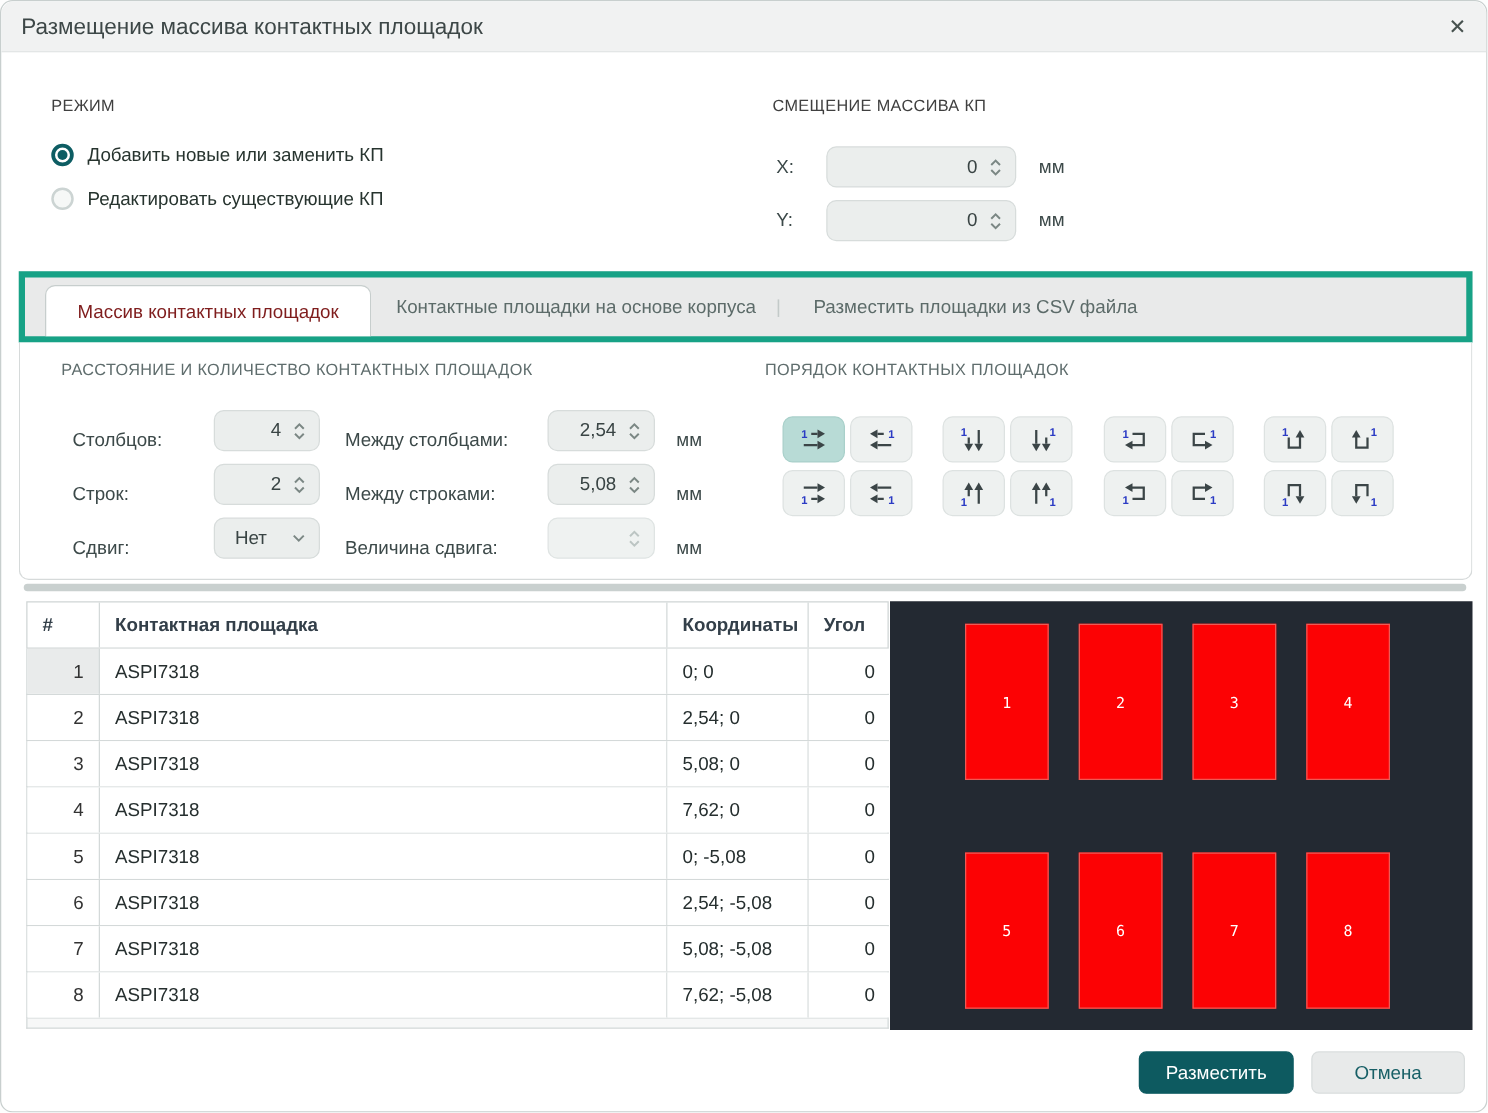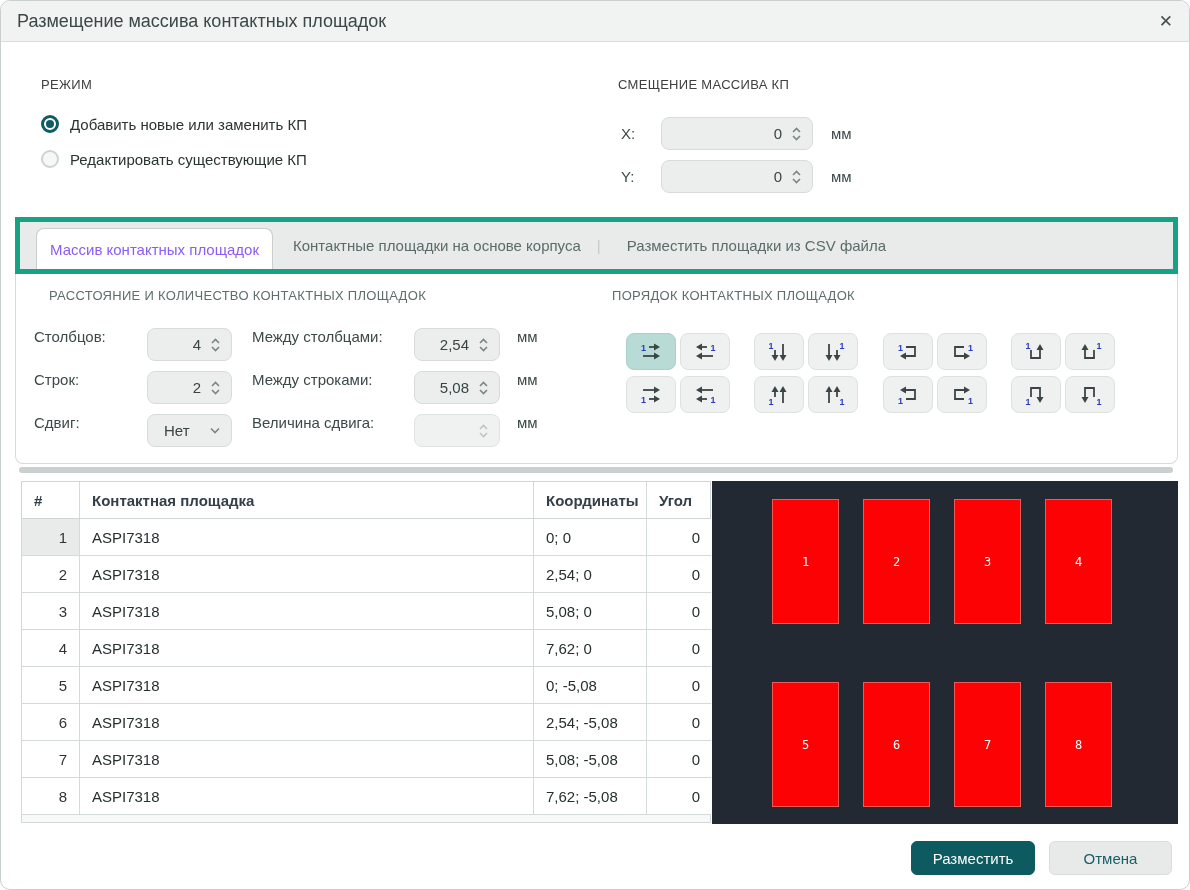--- a/index.html
+++ b/index.html
@@ -32,30 +32,30 @@
         height:33px;box-sizing:border-box;padding:0 10px;cursor:pointer;}
   .spin .val{flex:1;text-align:right;font-size:15px;color:#394444;padding-right:9px;white-space:nowrap;}
   .spin.dd .val{text-align:left;padding-left:6px;}
   .spin.disabled{background:#eff2f1;border-color:#dfe4e3;}
   .spin.disabled svg path{stroke:#bcc5c3;}
   
   .tabs-highlight{position:absolute;left:14px;top:216px;width:1163px;height:57px;box-sizing:border-box;
                   border:5px solid #17a286;background:#e9eaea;}
   .tabstrip{position:relative;display:flex;align-items:center;height:100%;padding-left:16px;}
   .tab-active{align-self:flex-end;height:41px;background:#fff;border:1px solid #c7cecd;border-bottom:none;
-              border-radius:8px 8px 0 0;display:flex;align-items:center;padding:0 13px;font-size:15px;color:#8b5cf6;box-sizing:border-box;cursor:pointer;}
+              border-radius:8px 8px 0 0;display:flex;align-items:center;padding:0 25px;font-size:15px;color:#7f1d1d;box-sizing:border-box;cursor:pointer;}
   .tab-inactive{font-size:15px;color:#5c6b69;margin-left:20px;cursor:pointer;white-space:nowrap;}
   .tab-sep{color:#c3cac9;margin:0 6px 0 16px;font-size:15px;}
   
   .tab-panel{position:absolute;left:14px;top:273px;width:1163px;height:190px;box-sizing:border-box;background:#fff;
              border:1px solid #d6dada;border-top:none;border-radius:0 0 8px 8px;}
   .panel-label{position:absolute;font-size:13px;color:#5f6d6d;letter-spacing:.3px;}
   .spacing-label{left:33px;top:14px;}
   .order-label{left:596px;top:14px;}
-  .sprow{position:absolute;left:18px;display:flex;align-items:flex-start;height:33px;}
+  .sprow{position:absolute;left:42px;display:flex;align-items:flex-end;height:33px;}
   .sprow .l1{width:113px;font-size:15px;color:#3c4949;}
   .sprow .l2{width:162px;margin-left:20px;font-size:15px;color:#3c4949;}
   .sprow .unit{margin-left:17px;font-size:15px;color:#3c4949;}
   .hscroll{position:absolute;left:18px;top:466px;width:1154px;height:6px;background:#c9d0cf;border-radius:3px;cursor:pointer;}
   
   .ogroup{position:absolute;display:grid;grid-template-columns:50px 50px;grid-auto-rows:37px;gap:6px 4px;}
   .obtn{width:50px;height:37px;background:#eef1f0;border:1px solid #dde2e1;border-radius:8px;
         display:flex;align-items:center;justify-content:center;cursor:pointer;box-sizing:border-box;padding:0;}
   .obtn.selected{background:#b8dbd6;border-color:#a9d0ca;}
   .oicon line,.oicon path.ln{stroke:#3b4547;stroke-width:1.8;fill:none;}

